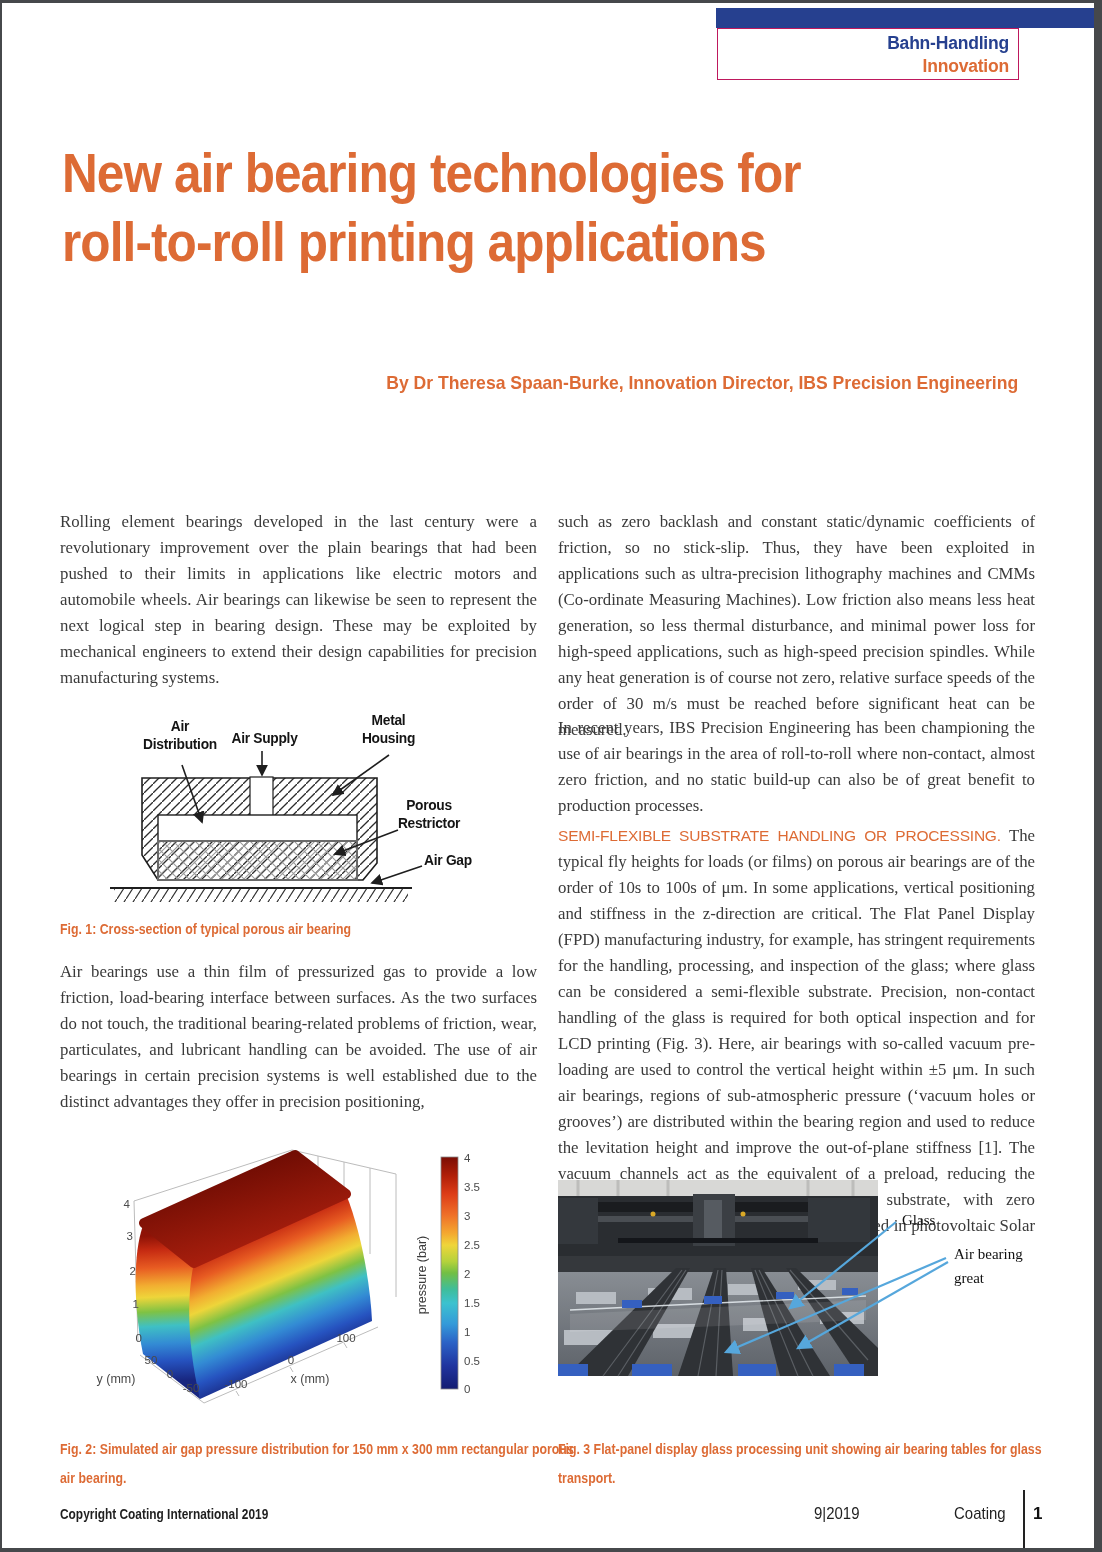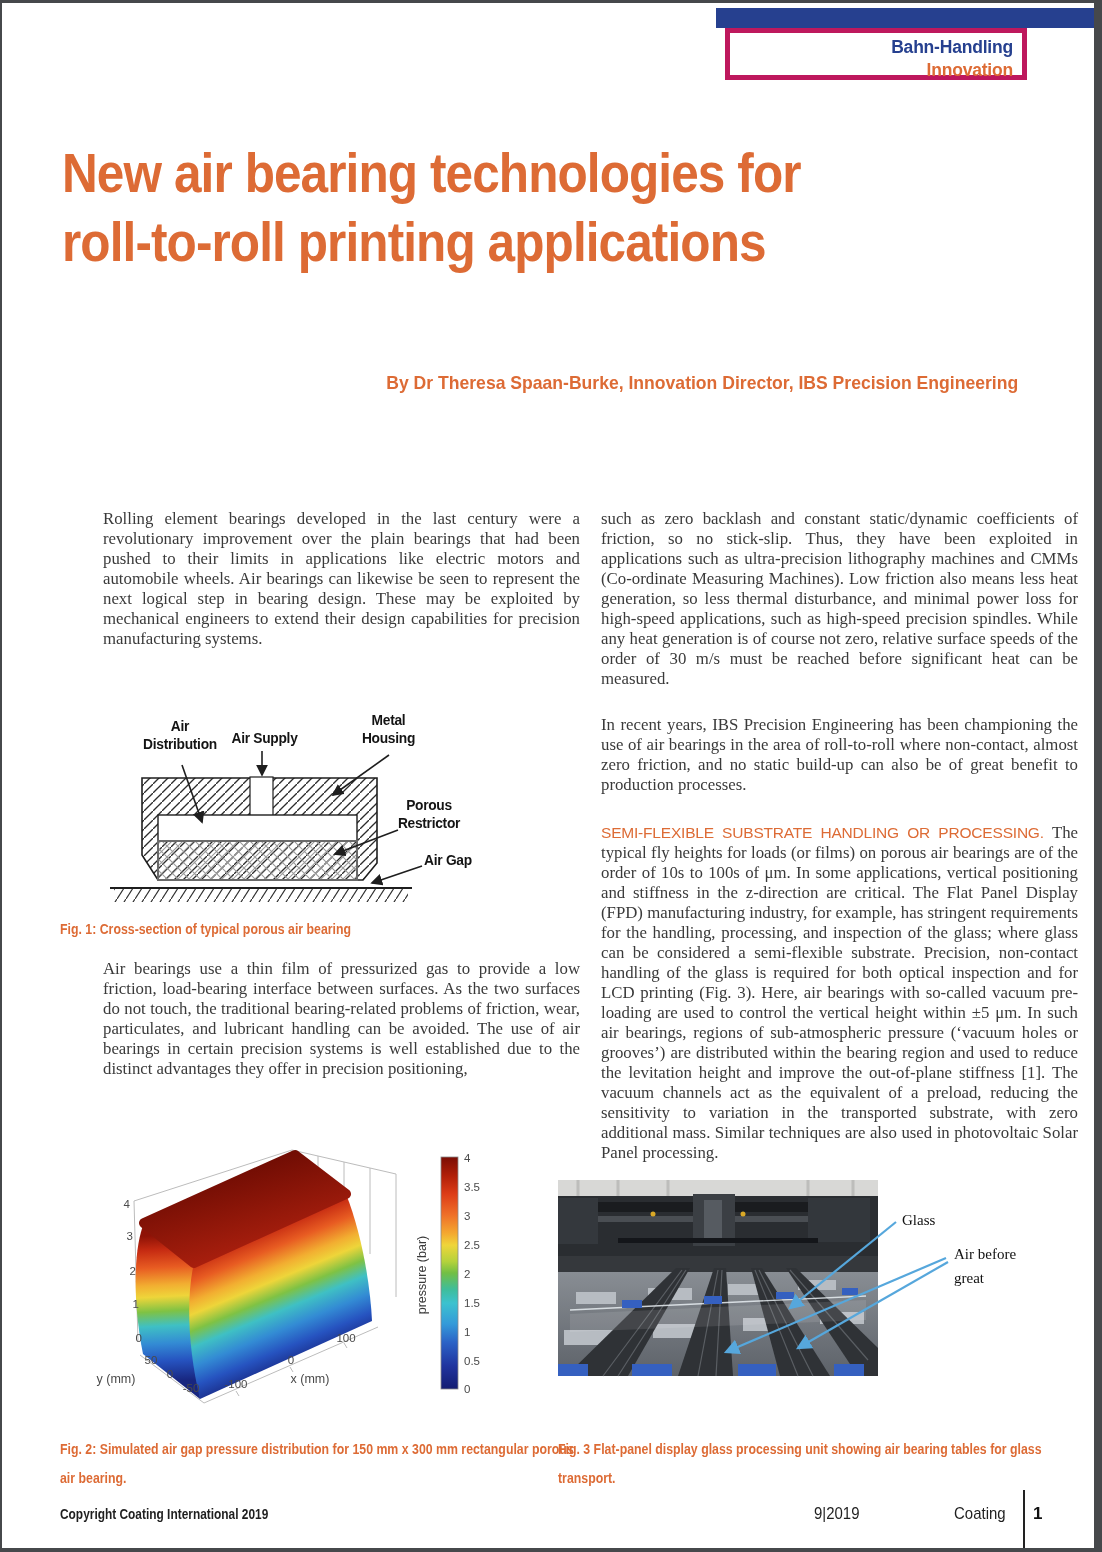--- a/index.html
+++ b/index.html
@@ -2,34 +2,34 @@
 <html><head>
 <meta charset="utf-8">
 <style>
   html,body { margin:0; padding:0; }
   body { background:#46484b; font-family:"Liberation Sans", sans-serif; }
   .frame { position:relative; width:1102px; height:1552px; background:#46484b; overflow:hidden; }
   .page  { position:absolute; left:2px; top:3px; width:1092px; height:1545px; background:#ffffff; overflow:hidden; }
 
   
   .topbar { position:absolute; left:714px; top:5px; right:0; height:20px; background:#26408f; }
-  .tagbox { position:absolute; left:715px; top:25px; width:302px; height:52px; border:5px solid #be185d;
-            text-align:right; padding:3px 9px 0 0; box-sizing:border-box;margin-left:8px; }
+  .tagbox { position:absolute; left:715px; top:25px; width:302px; height:52px; border:1px solid #be185d;
+            text-align:right; padding:3px 9px 0 0; box-sizing:border-box; }
   .tag1 { color:#26408f; font-weight:bold; font-size:17.5px; line-height:23px; letter-spacing:-0.2px; }
   .tag2 { color:#dd6b35; font-weight:bold; font-size:17.5px; line-height:23px; letter-spacing:-0.2px; }
 
   
   .title { position:absolute; left:60px; top:136px; width:900px; color:#dd6b35; font-weight:bold;
            font-size:55px; line-height:69px; letter-spacing:-1px; transform:scaleX(0.9); transform-origin:0 0; white-space:nowrap; }
   .byline { position:absolute; right:76px; top:369px; color:#dd6b35; font-weight:bold; font-size:18.5px;
             transform:scaleX(0.95); transform-origin:100% 0; white-space:nowrap; }
 
   
   .para { position:absolute; width:477px; font-family:"Liberation Serif", serif; font-size:16.8px;
-          line-height:20px; text-align:justify; color:#3a3a3a;margin-left:43px; }
+          line-height:26px; text-align:justify; color:#3a3a3a; }
   .sechead { color:#dd6b35; font-weight:normal; font-family:"Liberation Sans", sans-serif; font-size:15.5px; letter-spacing:-0.2px; }
 
   
   .cap { position:absolute; color:#dd6b35; font-weight:bold; font-size:14.5px; line-height:29px;
          transform:scaleX(0.85); transform-origin:0 0; white-space:nowrap; }
   .footL { position:absolute; left:58px; top:1503px; color:#1f1f1f; font-weight:bold; font-size:14px;
            transform:scaleX(0.85); transform-origin:0 0; white-space:nowrap; }
   .footIssue { position:absolute; left:812px; top:1501px; color:#1f1f1f; font-size:17px; transform:scaleX(0.88); transform-origin:0 0; }
   .footMag { position:absolute; right:88px; top:1501px; color:#1f1f1f; font-size:17px; transform:scaleX(0.88); transform-origin:100% 0; }
   .footNum { position:absolute; left:1031px; top:1501px; color:#111; font-size:17px; font-weight:bold; }
@@ -318,21 +318,21 @@
       </g>
 
       <g stroke="#56a7dc" stroke-width="2.2" fill="none">
         <path d="M338,42 L232,128" marker-end="url(#ah3)"></path>
         <path d="M388,78 L168,172" marker-end="url(#ah3)"></path>
         <path d="M390,82 L240,168" marker-end="url(#ah3)"></path>
       </g>
     </svg>
     <div class="ann" style="left:344px; top:28px;">Glass</div>
     <div class="ann" style="left:396px; top:62px;">
-      <div>Air before</div>
+      <div>Air bearing</div>
       <div>great</div>
     </div>
   </div>
 
   <div class="cap" style="left:556px; top:1432px;">
     <div>Fig. 3 Flat-panel display glass processing unit showing air bearing tables for glass</div>
     <div>transport.</div>
   </div>
 
   <div class="footL">Copyright Coating International 2019</div>

